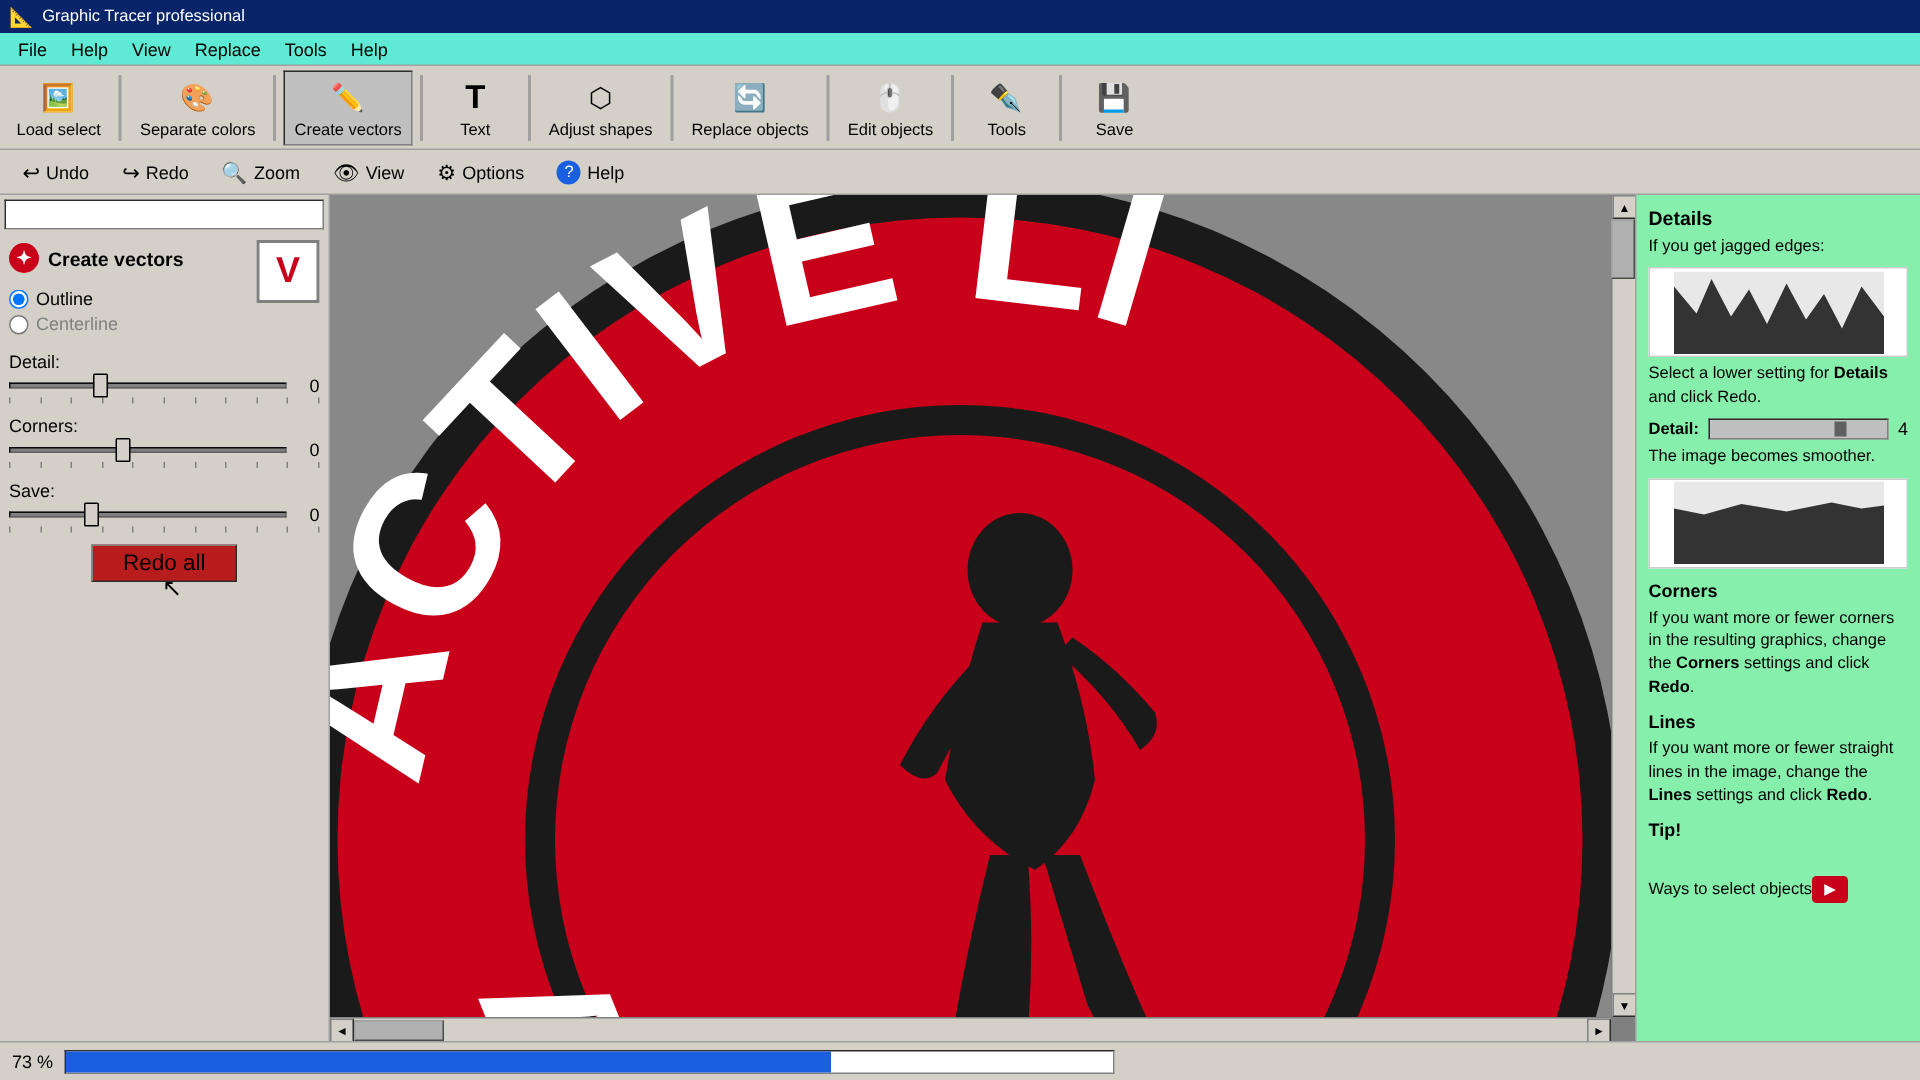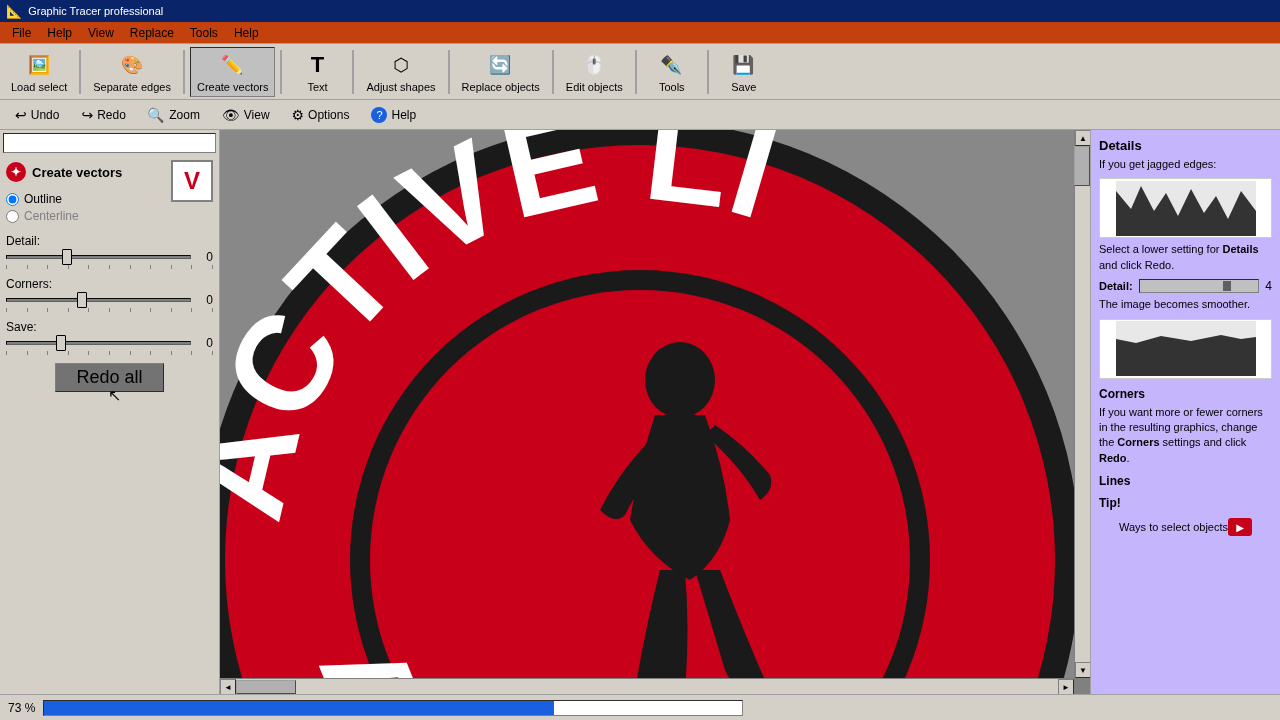--- a/index.html
+++ b/index.html
@@ -12,21 +12,21 @@
       height: 22px;
       display: flex;
       align-items: center;
       padding: 0 6px;
       gap: 6px;
       font-size: 11px;
     }
 
     
     #menubar {
-      background: #c2410c;
+      background: #5eead4;
       height: 22px;
       display: flex;
       align-items: center;
       padding: 0 4px;
       border-bottom: 1px solid #a0a0a0;
     }
     .menu-item {
       padding: 2px 8px;
       cursor: pointer;
       font-size: 12px;
@@ -189,24 +189,24 @@
       justify-content: space-between;
       padding: 0 0;
       margin-top: 1px;
     }
     .slider-tick { width: 1px; height: 4px; background: #808080; }
 
     .redo-all-btn {
       display: block;
       margin: 8px auto;
       padding: 3px 20px;
-      background: #737373;
+      background: #b91c1c;
       border: 1px outset #808080;
       cursor: pointer;
-      font-size: 18px;
+      font-size: 15px;
     }
 
     
     #canvas-area {
       flex: 1;
       background: #808080;
       position: relative;
       overflow: hidden;
     }
     #scrollbar-v {
@@ -255,21 +255,21 @@
       left: 0;
       width: calc(100% - 16px);
       height: calc(100% - 16px);
       overflow: hidden;
       background: #888;
     }
 
     
     #right-panel {
       width: 190px;
-      background: #c4b5fd;
+      background: #86efac;
       border-left: 1px solid #a0a0a0;
       padding: 8px;
       overflow-y: auto;
       font-size: 12px;
     }
     .help-title { font-weight: bold; font-size: 13px; margin-bottom: 4px; }
     .help-text { font-size: 11px; line-height: 1.4; margin-bottom: 6px; }
     .help-text b { font-weight: bold; }
     .help-image {
       width: 100%;
@@ -344,21 +344,21 @@
 </div>
 
 <div id="toolbar1">
   <div class="tb-btn">
     <div class="tb-icon">🖼️</div>
     <span>Load select</span>
   </div>
   <div class="tb-separator"></div>
   <div class="tb-btn">
     <div class="tb-icon">🎨</div>
-    <span>Separate edges</span>
+    <span>Separate colors</span>
   </div>
   <div class="tb-separator"></div>
   <div class="tb-btn active">
     <div class="tb-icon">✏️</div>
     <span>Create vectors</span>
   </div>
   <div class="tb-separator"></div>
   <div class="tb-btn">
     <div class="tb-icon" style="font-size:22px; font-weight:bold; color:#000;">T</div>
     <span>Text</span>
@@ -607,24 +607,27 @@
         <polygon points="0,55 0,18 20,22 45,15 75,20 105,14 125,18 140,16 140,55" fill="#333"></polygon>
       </svg>
     </div>
 
     <div class="help-section-title">Corners</div>
     <div class="help-text">
       If you want more or fewer corners in the resulting graphics, change the <b>Corners</b> settings and click <b>Redo</b>.
     </div>
 
     <div class="help-section-title">Lines</div>
+    <div class="help-text">
+      If you want more or fewer straight lines in the image, change the <b>Lines</b> settings and click <b>Redo</b>.
+    </div>
 
     <div class="help-section-title">Tip!</div>
 
-    <div style="display:flex; align-items:center; justify-content:center; margin-top:8px;">
+    <div style="display:flex; align-items:center; justify-content:flex-start; margin-top:24px;">
       <span style="font-size:11px;">Ways to select objects</span>
       <div class="video-icon">▶</div>
     </div>
   </div>
 
 </div>
 
 <div id="statusbar">
   <span>73 %</span>
   <div id="progress-bar">

